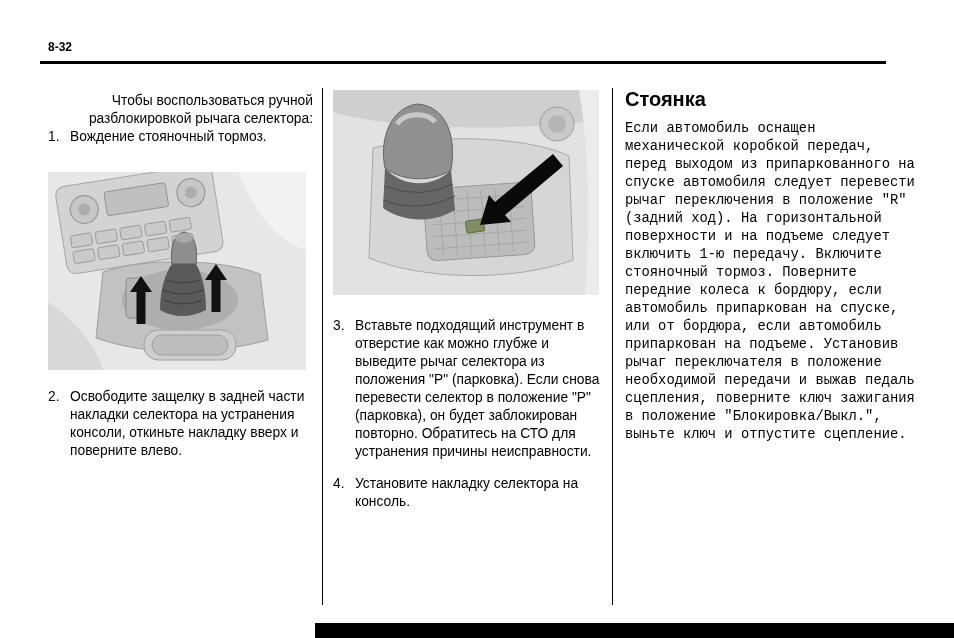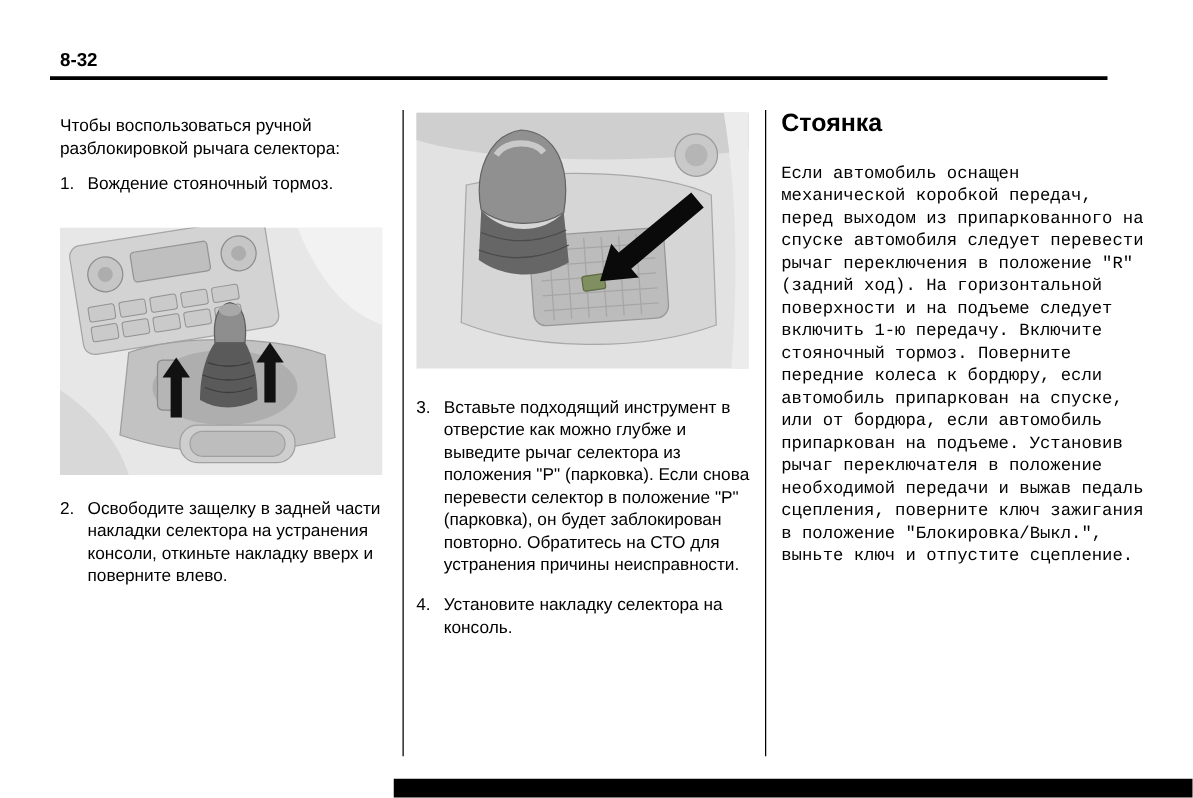--- a/index.html
+++ b/index.html
@@ -7,49 +7,49 @@
   body {
     background:#ffffff;
     font-family:"Liberation Sans", sans-serif;
     color:#000;
     position:relative;
     overflow:hidden;
   }
   .page { position:absolute; inset:0; }
 
   
-  .pagenum { position:absolute; left:48px; top:40px; font-size:15px; font-weight:bold; }
+  .pagenum { position:absolute; left:48px; top:40px; font-size:12px; font-weight:bold; }
   .ptitle  { position:absolute; left:128px; top:39px; font-size:16.5px; font-weight:bold; }
   .header-rule { position:absolute; left:40px; top:61px; width:846px; height:3px; background:#000; }
 
   
   .divider { position:absolute; top:88px; height:517px; width:1px; background:#000; }
   .d1 { left:322px; }
   .d2 { left:612px; }
 
   
   .col { position:absolute; font-size:13.8px; line-height:18px; }
   .col-left   { left:48px;  top:92px; width:265px; }
   .col-middle { left:333px; top:90px; width:268px; }
   .col-right  { left:625px; top:90px; width:292px; }
 
-  .intro { margin-bottom:10px; }
+  .intro { margin-bottom:0;text-align:right; }
 
   .step { display:flex; align-items:flex-start; }
   .step .num { flex:0 0 22px; }
   .step .txt { flex:1 1 auto; }
   .step-gap-sm { margin-bottom:26px; }
   .step-gap-md { margin-bottom:14px; }
 
   figure { display:block; }
   .fig1 { width:258px; height:198px; margin-bottom:18px; }
   .fig2 { width:266px; height:205px; margin-bottom:22px; }
   figure svg { display:block; }
 
-  .col-right h2 { font-size:20px; font-weight:bold; margin-bottom:23px; }
+  .col-right h2 { font-size:20px; font-weight:bold; margin-bottom:12px; }
   .col-right p  { font-size:13.8px; line-height:18px;font-family:Liberation Mono, monospace; }
 
   
   .bottom-bar { position:absolute; left:315px; top:623px; width:639px; height:15px; background:#000; }
 </style>
 </head>
 <body>
 
 <div class="page">
 

